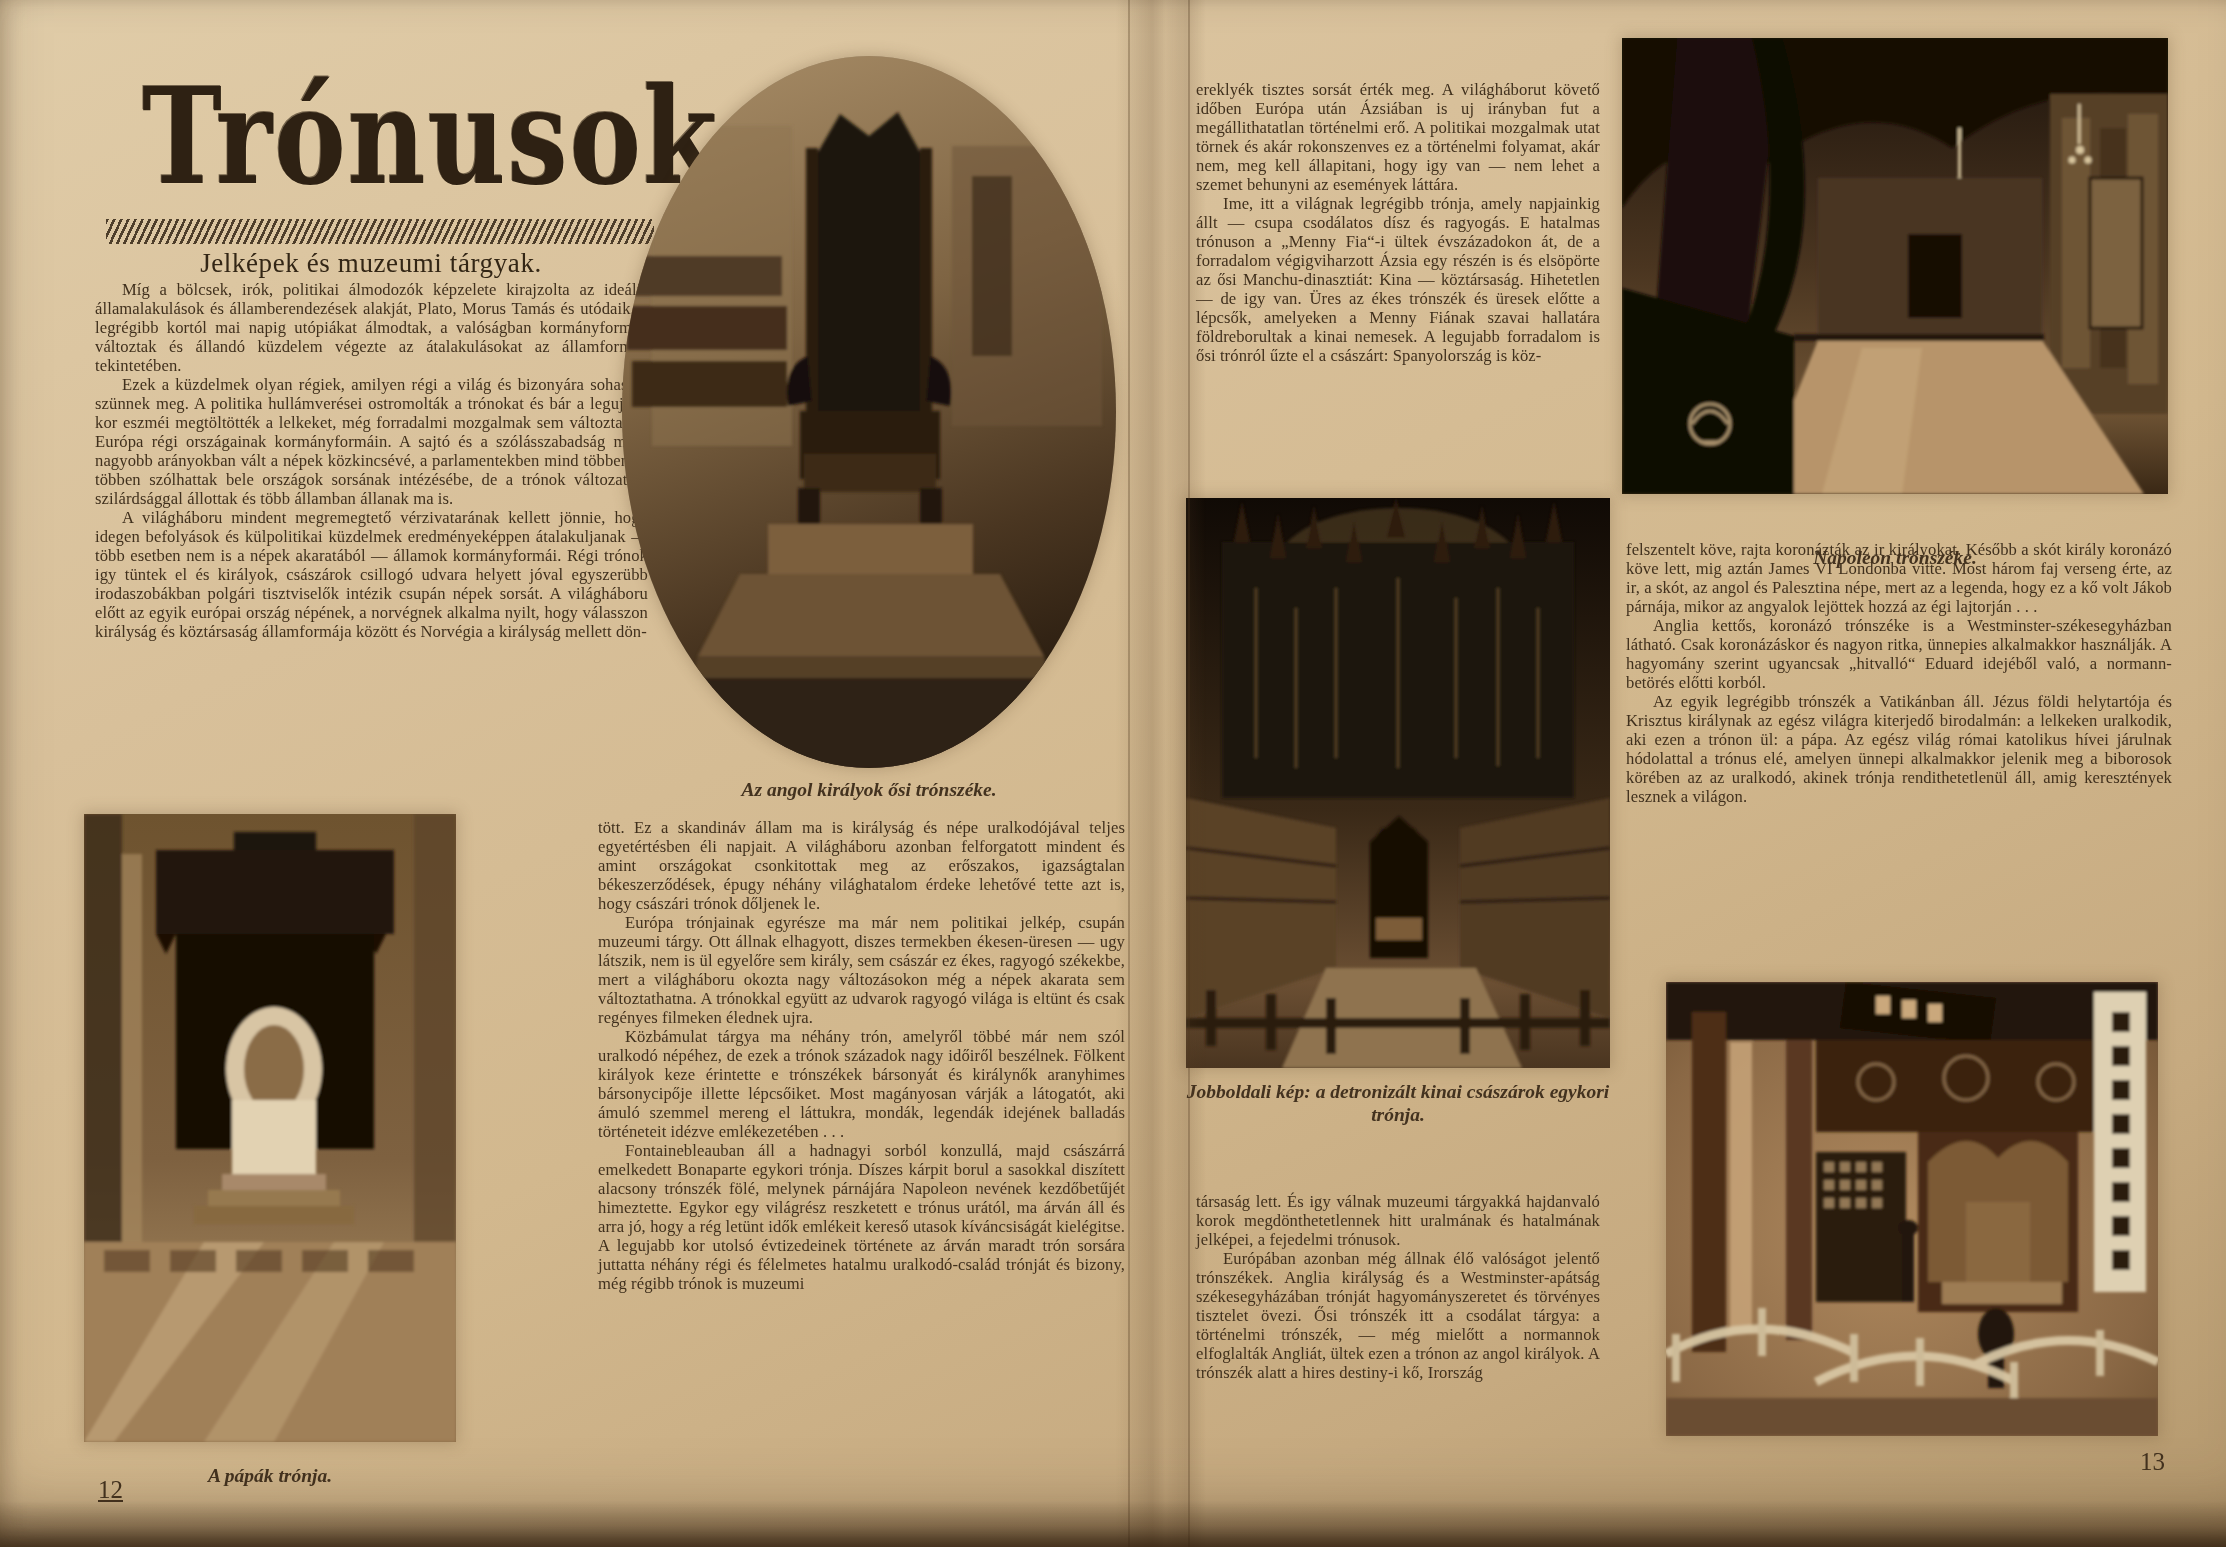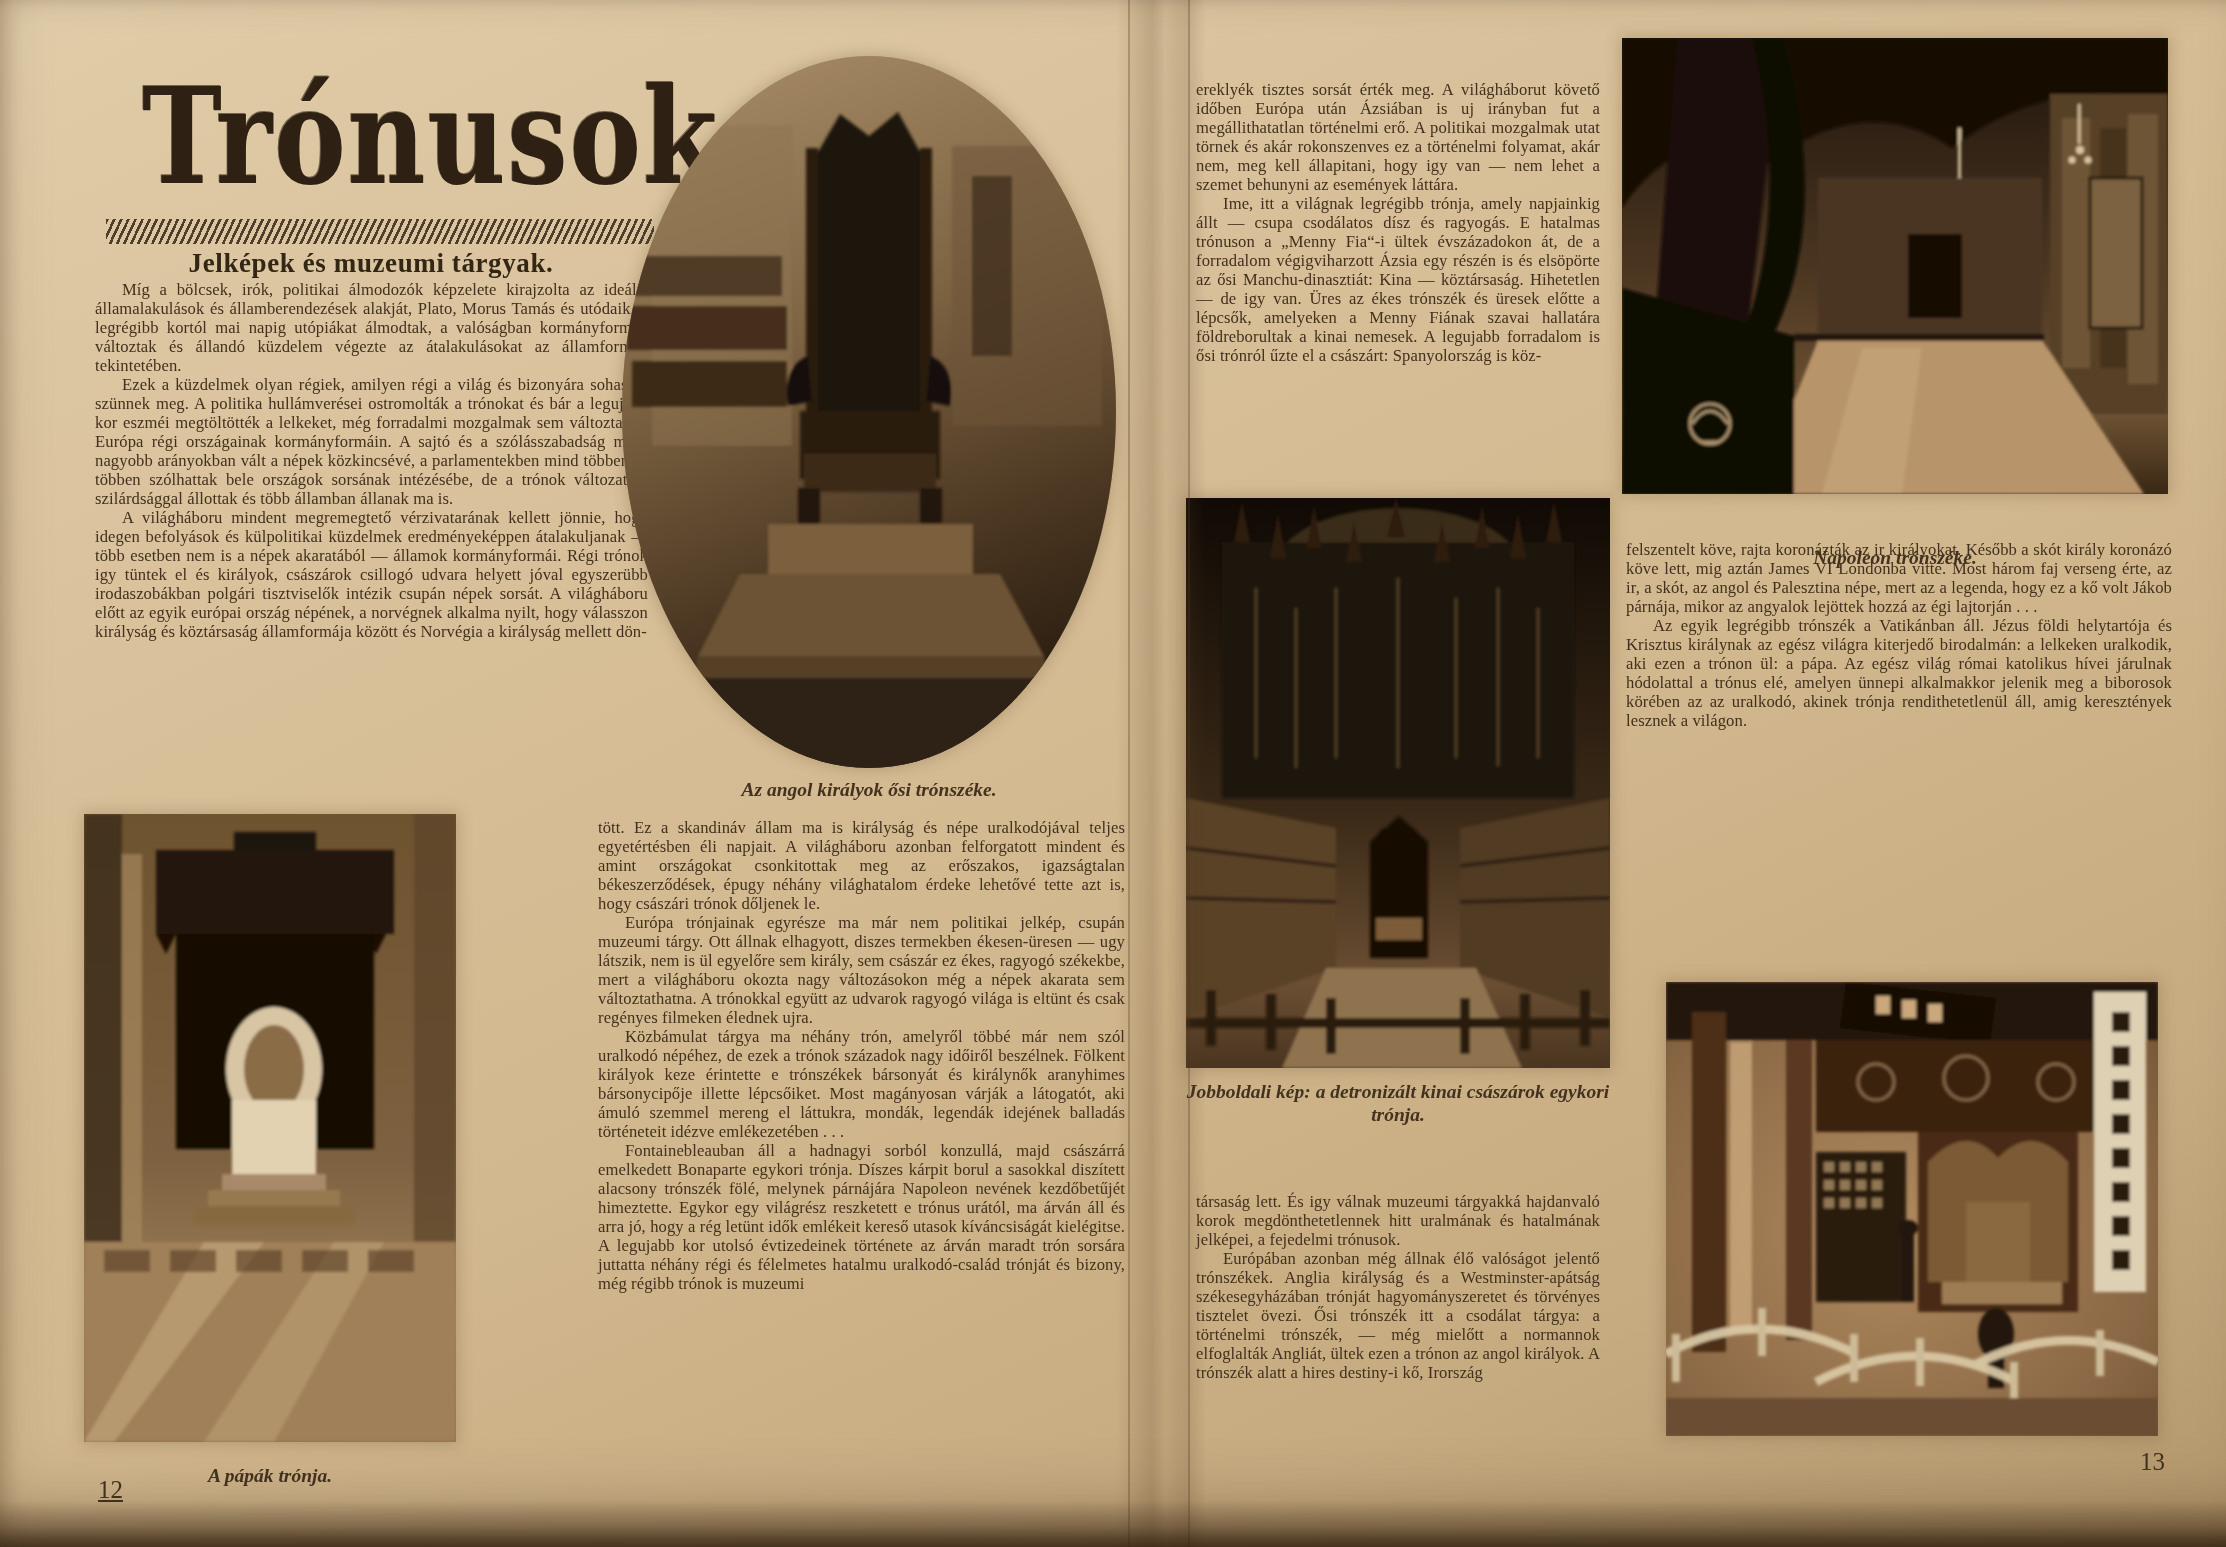--- a/index.html
+++ b/index.html
@@ -22,21 +22,21 @@
   .bodytext{position:absolute;text-align:justify;font-size:16.6px;line-height:19px;letter-spacing:.1px;color:#40301d;}
   .bodytext p{margin:0 0 0 0;text-indent:27px;}
   .bodytext p.cont{text-indent:0;}
   .caption{position:absolute;font-style:italic;font-weight:bold;font-size:19.5px;line-height:23px;color:#43321f;text-align:center;}
 
   .title{position:absolute;left:142px;top:58px;font-family:"DejaVu Serif",serif;font-weight:bold;
     font-size:128px;letter-spacing:2px;color:#2e2113;transform:scaleX(.84) scaleY(1.04);transform-origin:left top;
     text-shadow:1px 1px 0 rgba(235,215,175,.35), -1px -1px 0 rgba(46,33,19,.6);white-space:nowrap;}
   .hatchbar{position:absolute;left:106px;top:219px;width:548px;height:25px;
     background:repeating-linear-gradient(115deg,#3a2b1a 0 2.6px,rgba(58,43,26,0) 2.6px 6.4px);opacity:.88;}
-  .subtitle{position:absolute;left:95px;top:248px;width:552px;text-align:center;font-weight:bold;font-size:27px;letter-spacing:.6px;color:#33261596;color:#332615;}
+  .subtitle{position:absolute;left:95px;top:248px;width:552px;text-align:center;font-weight:normal;font-size:27px;letter-spacing:.6px;color:#33261596;color:#332615;}
 
   .photo{position:absolute;box-shadow:inset 0 0 30px rgba(28,17,8,.55), 0 0 14px 2px rgba(95,70,44,.25);}
   .photo svg{display:block;width:100%;height:100%;}
   .oval{border-radius:50%;overflow:hidden;}
   .pagenum{position:absolute;font-size:25px;color:#43321f;}
 </style>
 </head>
 <body>
 
 <div class="spread">
@@ -219,20 +219,21 @@
               <path d="M78,404 L98,404"></path>
           </g>
           <rect x="172" y="296" width="250" height="7" fill="#241708"></rect>
         </g>
       </svg>
     </div>
     <div class="caption" style="left:1622px;top:506px;width:546px;margin-top:40px;">Napoleon trónszéke.</div>
 
     <div class="bodytext" style="left:1626px;top:540px;width:546px;">
       <p class="cont">felszentelt köve, rajta koronázták az ir királyokat. Később a skót király koronázó köve lett, mig aztán James VI Londonba vitte. Most három faj verseng érte, az ir, a skót, az angol és Palesztina népe, mert az a legenda, hogy ez a kő volt Jákob párnája, mikor az angyalok lejöttek hozzá az égi lajtorján . . .</p>
+      <p>Anglia kettős, koronázó trónszéke is a Westminster-székesegyházban látható. Csak koronázáskor és nagyon ritka, ünnepies alkalmakkor használják. A hagyomány szerint ugyancsak „hitvalló“ Eduard idejéből való, a normann-betörés előtti korból.</p>
       <p>Az egyik legrégibb trónszék a Vatikánban áll. Jézus földi helytartója és Krisztus királynak az egész világra kiterjedő birodalmán: a lelkeken uralkodik, aki ezen a trónon ül: a pápa. Az egész világ római katolikus hívei járulnak hódolattal a trónus elé, amelyen ünnepi alkalmakkor jelenik meg a biborosok körében az az uralkodó, akinek trónja rendithetetlenül áll, amig keresztények lesznek a világon.</p>
     </div>
 
     <div class="photo" style="left:1186px;top:498px;width:424px;height:570px;">
       <svg viewBox="0 0 424 570" preserveAspectRatio="none">
         <defs>
           <linearGradient id="wbg" x1="0" y1="0" x2="0" y2="1">
             <stop offset="0" stop-color="#100a05"></stop>
               <stop offset="0.55" stop-color="#3a2917"></stop>
             <stop offset="0.85" stop-color="#6b4f33"></stop>

